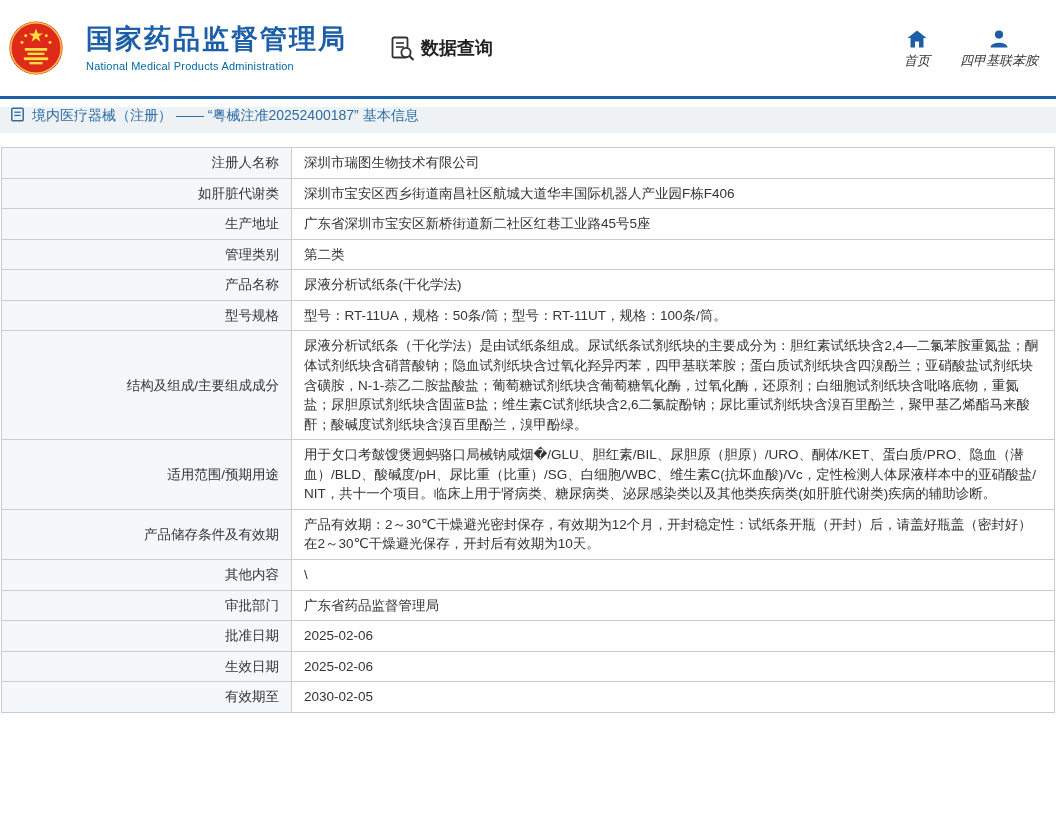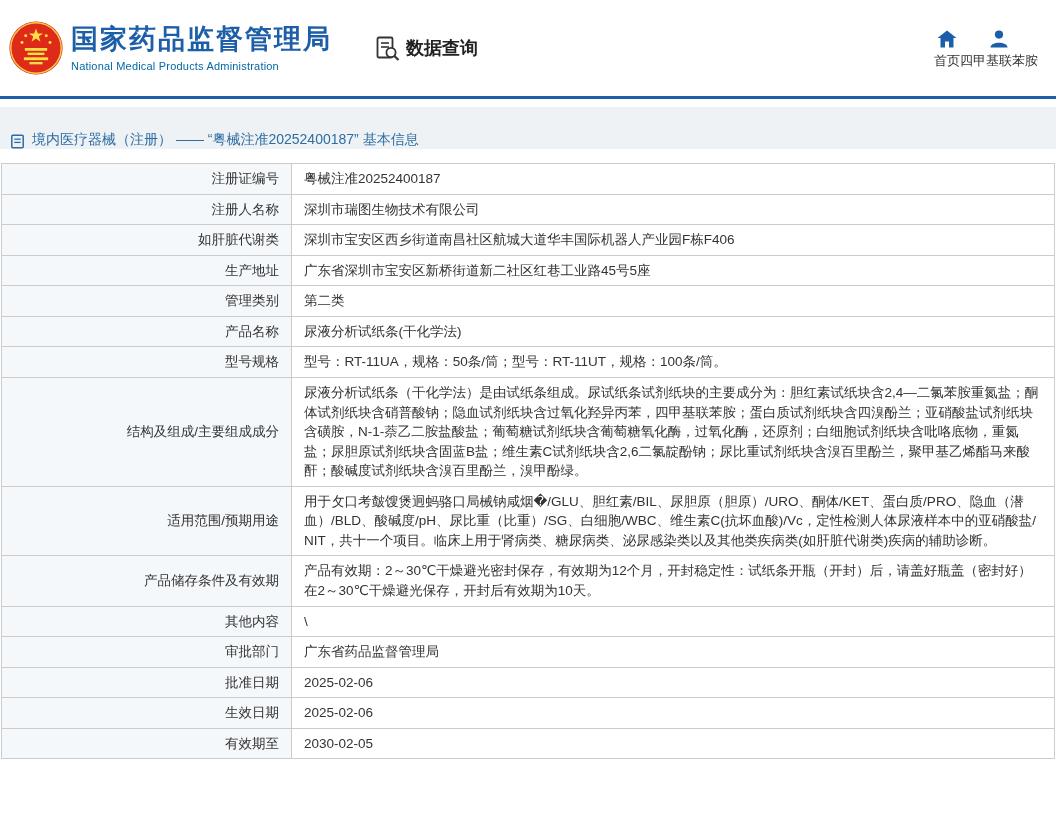--- a/index.html
+++ b/index.html
@@ -9,43 +9,43 @@
     font-family:"Liberation Sans","DejaVu Sans",sans-serif;
     color:#333;
   }
 
   
   .header {
     height:96px; display:flex; align-items:center;
     padding:0 18px 0 8px; background:#fff;
   }
   .logo-wrap { width:56px; height:56px; flex:0 0 auto; cursor:pointer; }
-  .title-block { margin-left:7px; cursor:pointer; }
+  .title-block { margin-left:22px; cursor:pointer; }
   .org-cn {
     font-size:27px; font-weight:bold; color:#1c5fa8;
     letter-spacing:2px; line-height:1.15;
   }
   .org-en { font-size:11px; color:#0369a1; margin-top:4px; letter-spacing:0.2px; }
   .data-query {
     display:flex; align-items:center; gap:5px;
     margin-left:42px; font-size:18px; font-weight:600; color:#222;
     cursor:pointer;
   }
   .header-spacer { flex:1; }
-  .nav-right { display:flex; align-items:flex-start; padding-top:4px; }
+  .nav-right { display:flex; gap:30px; align-items:flex-start; padding-top:4px;font-style:italic; }
   .nav-item {
     display:flex; flex-direction:column; align-items:center; gap:4px;
     font-size:13px; color:#333; cursor:pointer; white-space:nowrap;
   }
 
   
   .blue-line { height:3px; background:#1c5fa8; }
   .breadcrumb {
-    margin-top:8px; height:42px; background:#eef2f5;
-    display:flex; align-items:flex-end; gap:7px;
+    margin-top:8px; height:26px; background:#eef2f5;
+    display:flex; align-items:flex-start; gap:7px;
     padding:0 10px; font-size:14px; color:#2d6da3;
   }
 
   
   .table-wrap { margin:14px 1px 0 1px; }
   table.info { width:100%; border-collapse:collapse; table-layout:fixed; }
   table.info td {
     border:1px solid #cccccc; font-size:13.5px; line-height:1.45;
     vertical-align:middle; word-break:break-all;
   }
@@ -116,24 +116,20 @@
     <line x1="4.3" y1="5.2" x2="10.7" y2="5.2" stroke="#2d6da3" stroke-width="1.3"></line>
     <line x1="4.3" y1="8.4" x2="10.7" y2="8.4" stroke="#2d6da3" stroke-width="1.3"></line>
   </svg>
   <span>境内医疗器械（注册） —— “粤械注准20252400187” 基本信息</span>
 </div>
 
 <div class="table-wrap">
   <table class="info">
     <tbody>
         <tr>
-          <td class="label-cell">注册证编号</td>
-          <td class="value-cell">粤械注准20252400187</td>
-        </tr>
-        <tr>
           <td class="label-cell">注册人名称</td>
           <td class="value-cell">深圳市瑞图生物技术有限公司</td>
         </tr>
         <tr>
           <td class="label-cell">如肝脏代谢类</td>
           <td class="value-cell">深圳市宝安区西乡街道南昌社区航城大道华丰国际机器人产业园F栋F406</td>
         </tr>
         <tr>
           <td class="label-cell">生产地址</td>
           <td class="value-cell">广东省深圳市宝安区新桥街道新二社区红巷工业路45号5座</td>

